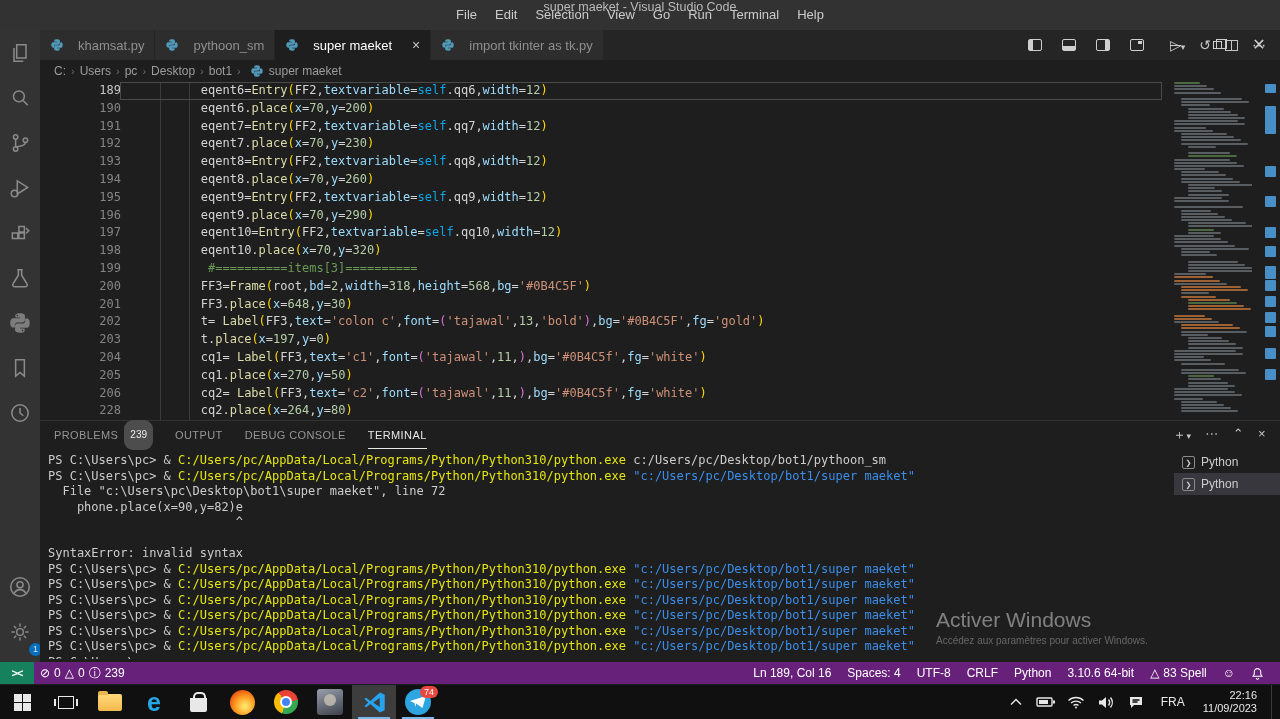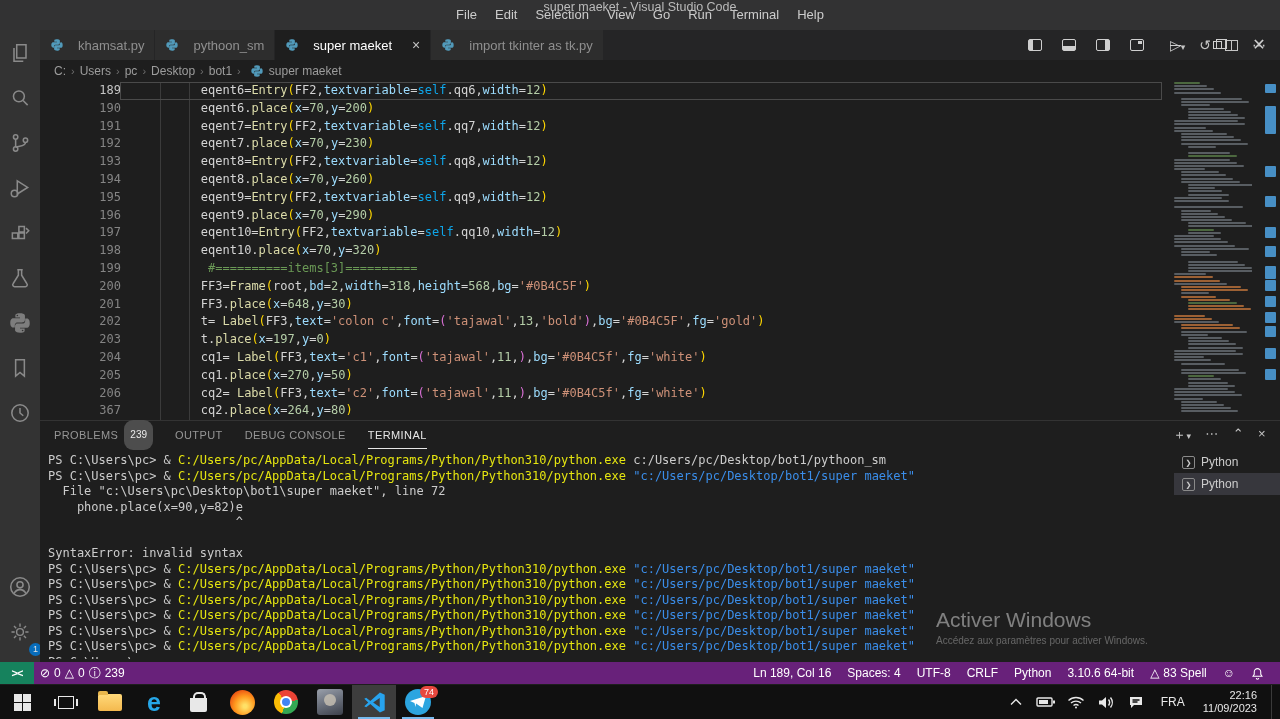--- a/index.html
+++ b/index.html
@@ -340,21 +340,21 @@
         <div class="cline"><span class="lnum">197</span><span class="ctext"><span class="d">        eqent10=</span><span class="f">Entry</span><span class="g">(</span><span class="d">FF2,</span><span class="p">textvariable</span><span class="d">=</span><span class="k">self</span><span class="d">.qq10,</span><span class="p">width</span><span class="d">=</span><span class="n">12</span><span class="g">)</span></span></div>
         <div class="cline"><span class="lnum">198</span><span class="ctext"><span class="d">        eqent10.</span><span class="f">place</span><span class="g">(</span><span class="p">x</span><span class="d">=</span><span class="n">70</span><span class="d">,</span><span class="p">y</span><span class="d">=</span><span class="n">320</span><span class="g">)</span></span></div>
         <div class="cline"><span class="lnum">199</span><span class="ctext"><span class="d">         </span><span class="c">#==========items[3]==========</span></span></div>
         <div class="cline"><span class="lnum">200</span><span class="ctext"><span class="d">        FF3=</span><span class="f">Frame</span><span class="g">(</span><span class="d">root,</span><span class="p">bd</span><span class="d">=</span><span class="n">2</span><span class="d">,</span><span class="p">width</span><span class="d">=</span><span class="n">318</span><span class="d">,</span><span class="p">height</span><span class="d">=</span><span class="n">568</span><span class="d">,</span><span class="p">bg</span><span class="d">=</span><span class="s">'#0B4C5F'</span><span class="g">)</span></span></div>
         <div class="cline"><span class="lnum">201</span><span class="ctext"><span class="d">        FF3.</span><span class="f">place</span><span class="g">(</span><span class="p">x</span><span class="d">=</span><span class="n">648</span><span class="d">,</span><span class="p">y</span><span class="d">=</span><span class="n">30</span><span class="g">)</span></span></div>
         <div class="cline"><span class="lnum">202</span><span class="ctext"><span class="d">        t= </span><span class="f">Label</span><span class="g">(</span><span class="d">FF3,</span><span class="p">text</span><span class="d">=</span><span class="s">'colon c'</span><span class="d">,</span><span class="p">font</span><span class="d">=</span><span class="m">(</span><span class="s">'tajawal'</span><span class="d">,</span><span class="n">13</span><span class="d">,</span><span class="s">'bold'</span><span class="m">)</span><span class="d">,</span><span class="p">bg</span><span class="d">=</span><span class="s">'#0B4C5F'</span><span class="d">,</span><span class="p">fg</span><span class="d">=</span><span class="s">'gold'</span><span class="g">)</span></span></div>
         <div class="cline"><span class="lnum">203</span><span class="ctext"><span class="d">        t.</span><span class="f">place</span><span class="g">(</span><span class="p">x</span><span class="d">=</span><span class="n">197</span><span class="d">,</span><span class="p">y</span><span class="d">=</span><span class="n">0</span><span class="g">)</span></span></div>
         <div class="cline"><span class="lnum">204</span><span class="ctext"><span class="d">        cq1= </span><span class="f">Label</span><span class="g">(</span><span class="d">FF3,</span><span class="p">text</span><span class="d">=</span><span class="s">'c1'</span><span class="d">,</span><span class="p">font</span><span class="d">=</span><span class="m">(</span><span class="s">'tajawal'</span><span class="d">,</span><span class="n">11</span><span class="d">,</span><span class="m">)</span><span class="d">,</span><span class="p">bg</span><span class="d">=</span><span class="s">'#0B4C5f'</span><span class="d">,</span><span class="p">fg</span><span class="d">=</span><span class="s">'white'</span><span class="g">)</span></span></div>
         <div class="cline"><span class="lnum">205</span><span class="ctext"><span class="d">        cq1.</span><span class="f">place</span><span class="g">(</span><span class="p">x</span><span class="d">=</span><span class="n">270</span><span class="d">,</span><span class="p">y</span><span class="d">=</span><span class="n">50</span><span class="g">)</span></span></div>
         <div class="cline"><span class="lnum">206</span><span class="ctext"><span class="d">        cq2= </span><span class="f">Label</span><span class="g">(</span><span class="d">FF3,</span><span class="p">text</span><span class="d">=</span><span class="s">'c2'</span><span class="d">,</span><span class="p">font</span><span class="d">=</span><span class="m">(</span><span class="s">'tajawal'</span><span class="d">,</span><span class="n">11</span><span class="d">,</span><span class="m">)</span><span class="d">,</span><span class="p">bg</span><span class="d">=</span><span class="s">'#0B4C5f'</span><span class="d">,</span><span class="p">fg</span><span class="d">=</span><span class="s">'white'</span><span class="g">)</span></span></div>
-        <div class="cline"><span class="lnum">367</span><span class="ctext"><span class="d">        cq2.</span><span class="f">place</span><span class="g">(</span><span class="p">x</span><span class="d">=</span><span class="n">264</span><span class="d">,</span><span class="p">y</span><span class="d">=</span><span class="n">80</span><span class="g">)</span></span></div>
+        <div class="cline"><span class="lnum">228</span><span class="ctext"><span class="d">        cq2.</span><span class="f">place</span><span class="g">(</span><span class="p">x</span><span class="d">=</span><span class="n">264</span><span class="d">,</span><span class="p">y</span><span class="d">=</span><span class="n">80</span><span class="g">)</span></span></div>
       </div>
     <div id="cur-line-box"></div>
   </div>
 
   <div id="minimap">
       <div class="mrow" style="width: 26px; margin-left: 6px; background: rgba(106, 153, 85, 0.6);"></div>
       <div class="mrow" style="width: 33px; margin-left: 6px; background: rgba(145, 155, 165, 0.5);"></div>
       <div class="mrow" style="width: 40px; margin-left: 6px; background: rgba(145, 155, 165, 0.5);"></div>
       <div class="mrow" style="width: 47px; margin-left: 6px; background: rgba(145, 155, 165, 0.5);"></div>
       <div class="mrow" style="background: transparent;"></div>

